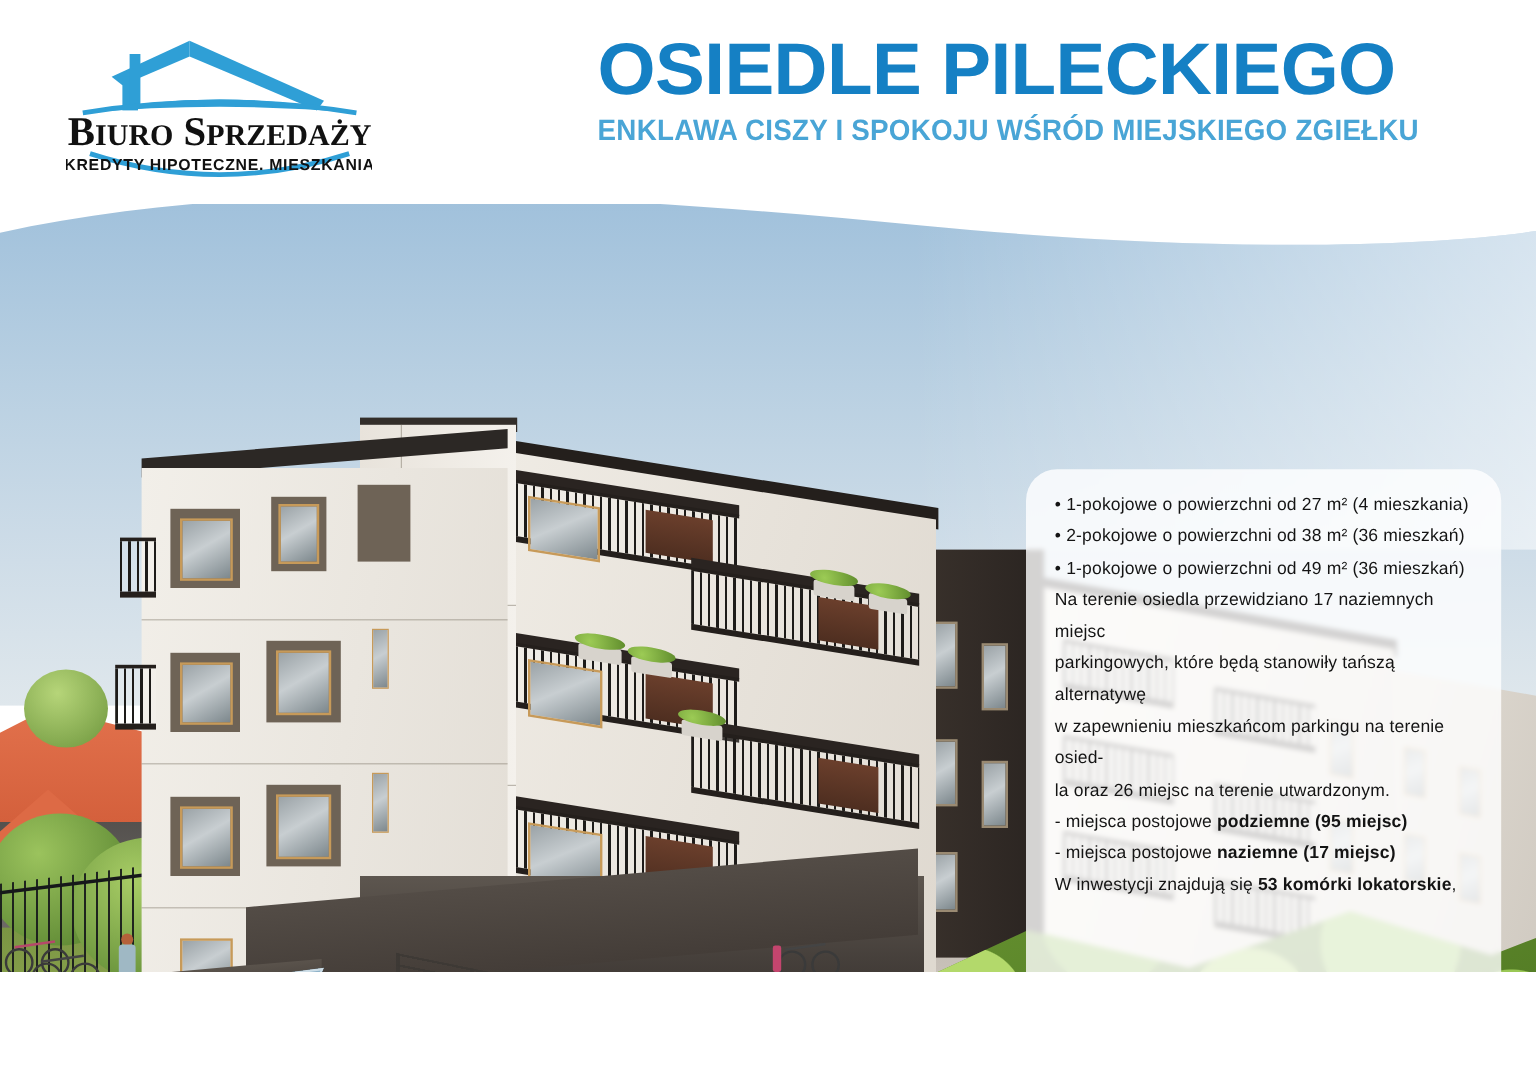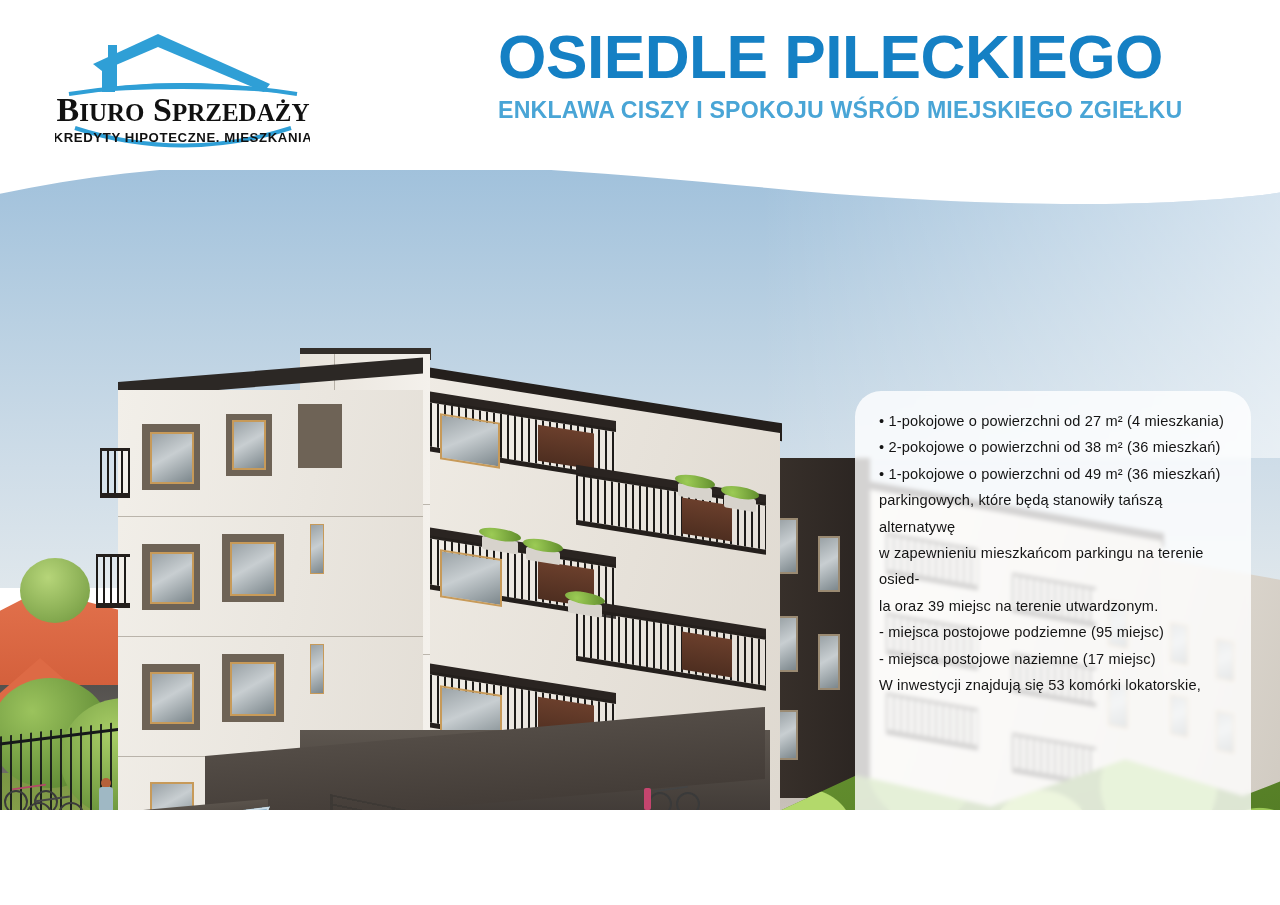--- a/index.html
+++ b/index.html
@@ -244,21 +244,21 @@
     background:rgba(255,255,255,.80);
     border-radius:26px;
     backdrop-filter:blur(2px);
     z-index:4;
   }
   .panel-body{
     position:absolute;left:24px;top:17px;width:352px;
     color:#141414;font-size:14.6px;line-height:26.4px;letter-spacing:.01em;
   }
   .panel-body p{margin:0;}
-  .panel-body b{font-weight:normal;}
+  .panel-body b{font-weight:bold;}
 
   
   .footer{position:absolute;left:0;top:810px;width:1280px;height:95px;background:#fff;z-index:6;}
 </style>
 </head>
 <body>
 
 <div class="flyer">
 
   <div class="header">
@@ -459,23 +459,24 @@
         </div>
 
       </div>
     </div>
 
     <div class="panel">
       <div class="panel-body">
         <p>• 1-pokojowe o powierzchni od 27 m²&nbsp;(4 mieszkania)</p>
         <p>• 2-pokojowe o powierzchni od 38 m² (36 mieszkań)</p>
         <p>• 1-pokojowe o powierzchni od 49 m² (36 mieszkań)</p>
+        <p>Na terenie osiedla przewidziano 17 naziemnych miejsc</p>
         <p>parkingowych, które będą stanowiły tańszą alternatywę</p>
         <p>w zapewnieniu mieszkańcom parkingu na terenie osied-</p>
-        <p>la oraz 39 miejsc na terenie utwardzonym.</p>
+        <p>la oraz 26 miejsc na terenie utwardzonym.</p>
         <p><span>- miejsca postojowe </span><b>podziemne (95 miejsc)</b></p>
         <p><span>- miejsca postojowe </span><b>naziemne (17 miejsc)</b></p>
         <p><span>W inwestycji znajdują się </span><b>53 komórki lokatorskie</b><span>,</span></p>
 
       </div>
     </div>
   </div>
 
   <div class="footer">
 

